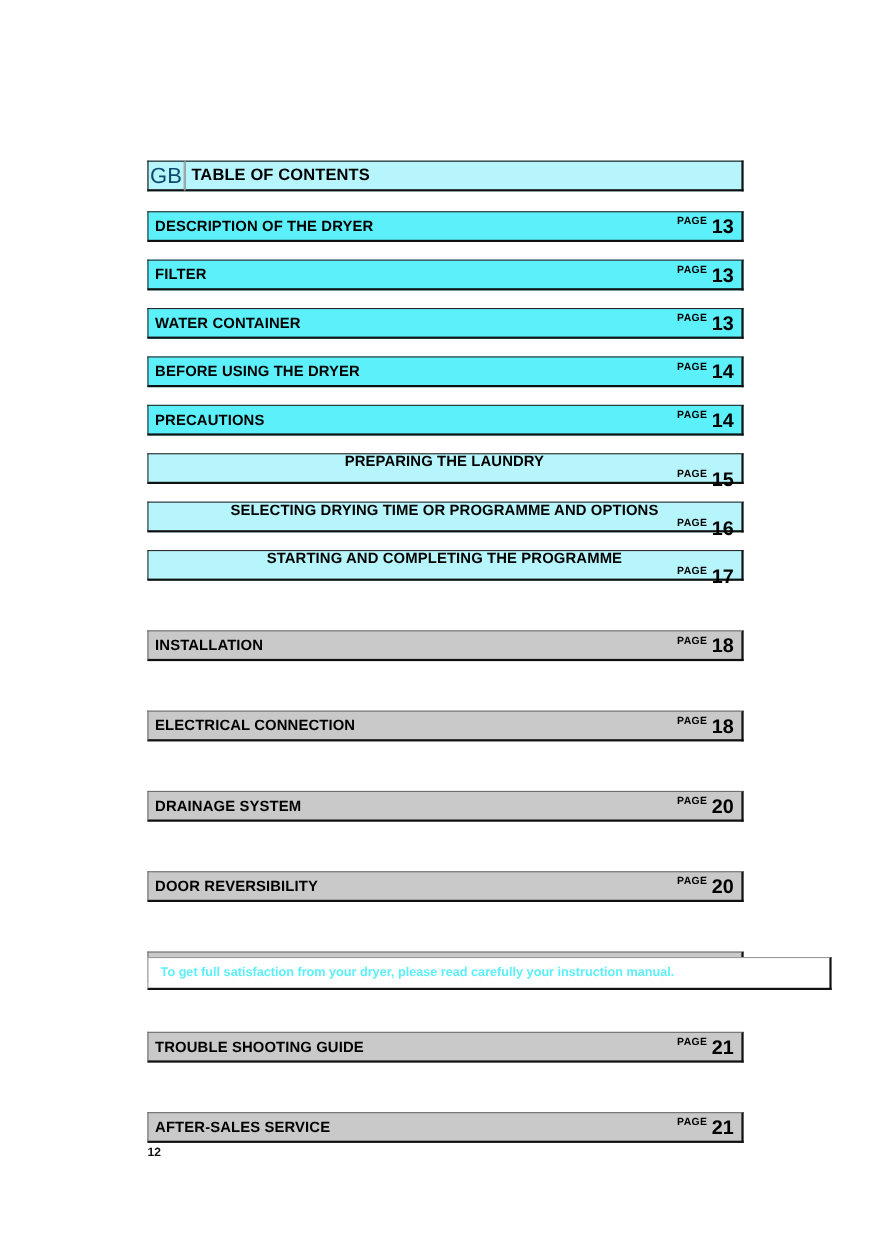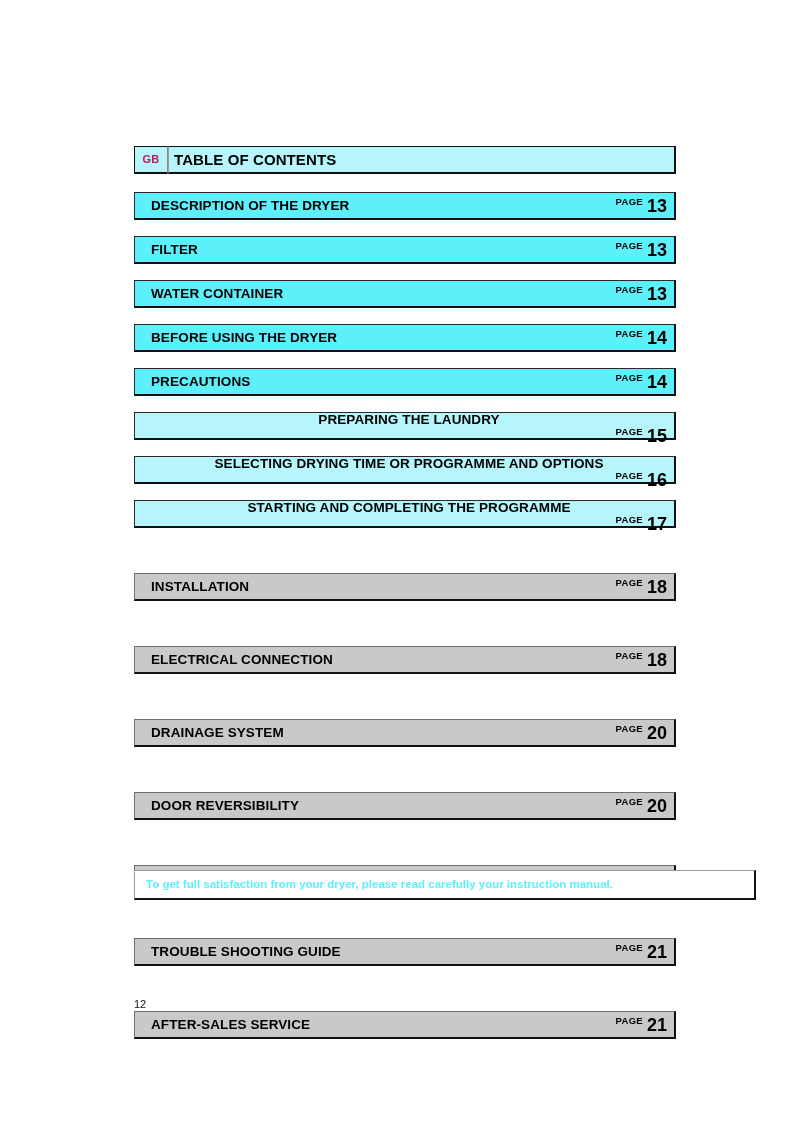--- a/index.html
+++ b/index.html
@@ -46,23 +46,23 @@
     background: #b6f5fb;
     border-top: 1px solid #111111;
     border-left: 1px solid #111111;
     border-bottom: 2px solid #111111;
     border-right: 1px solid #8a8a8a;
     display: flex;
     align-items: center;
     justify-content: center;
   }
   .gb-box span {
-    font-size: 11px;
-    font-weight: bold;
-    color: #be185d;
+    font-size: 20px;
+    font-weight: normal;
+    color: #0c4a6e;
     letter-spacing: .2px;
     line-height: 1;
   }
   .header-bar {
     flex: 1;
     box-sizing: border-box;
     background: #b6f5fb;
     border-top: 1px solid #111111;
     border-left: 1px solid #9a9a9a;
     border-bottom: 2px solid #111111;
@@ -79,21 +79,21 @@
     line-height: 1;
   }
 
   
   .toc-row {
     box-sizing: border-box;
     height: 28px;
     margin-bottom: 16px;
     display: flex;
     align-items: center;
-    padding-left: 16px;
+    padding-left: 6px;
     padding-right: 7px;
     border-top: 1px solid #2a2a2a;
     border-left: 1px solid #2a2a2a;
     border-right: 2px solid #111111;
     border-bottom: 2px solid #111111;
     position: relative;
   }
   .toc-row.tone-bright  { background: #5cf0fb; }
   .toc-row.tone-light   { background: #b6f5fb; flex-direction: column; }
   .toc-row.tone-gray    { background: #c9c9c9; border-top-color:#6f6f6f; border-left-color:#6f6f6f;margin-top:45px; }
@@ -148,24 +148,25 @@
     font-weight: bold;
     color: #5cf0fb;
     letter-spacing: 0;
     line-height: 1;
   }
 
   
   #page-number {
     position: absolute;
     left: 134px;
-    top: 999px;
+    top: 1043px;
     font-size: 11px;
     color: #111111;
     line-height: 1;
+    font-weight: bold;
   }
 </style>
 </head>
 <body>
 
 <div id="page">
 
   <div id="toc">
 
     <div class="header-row">

